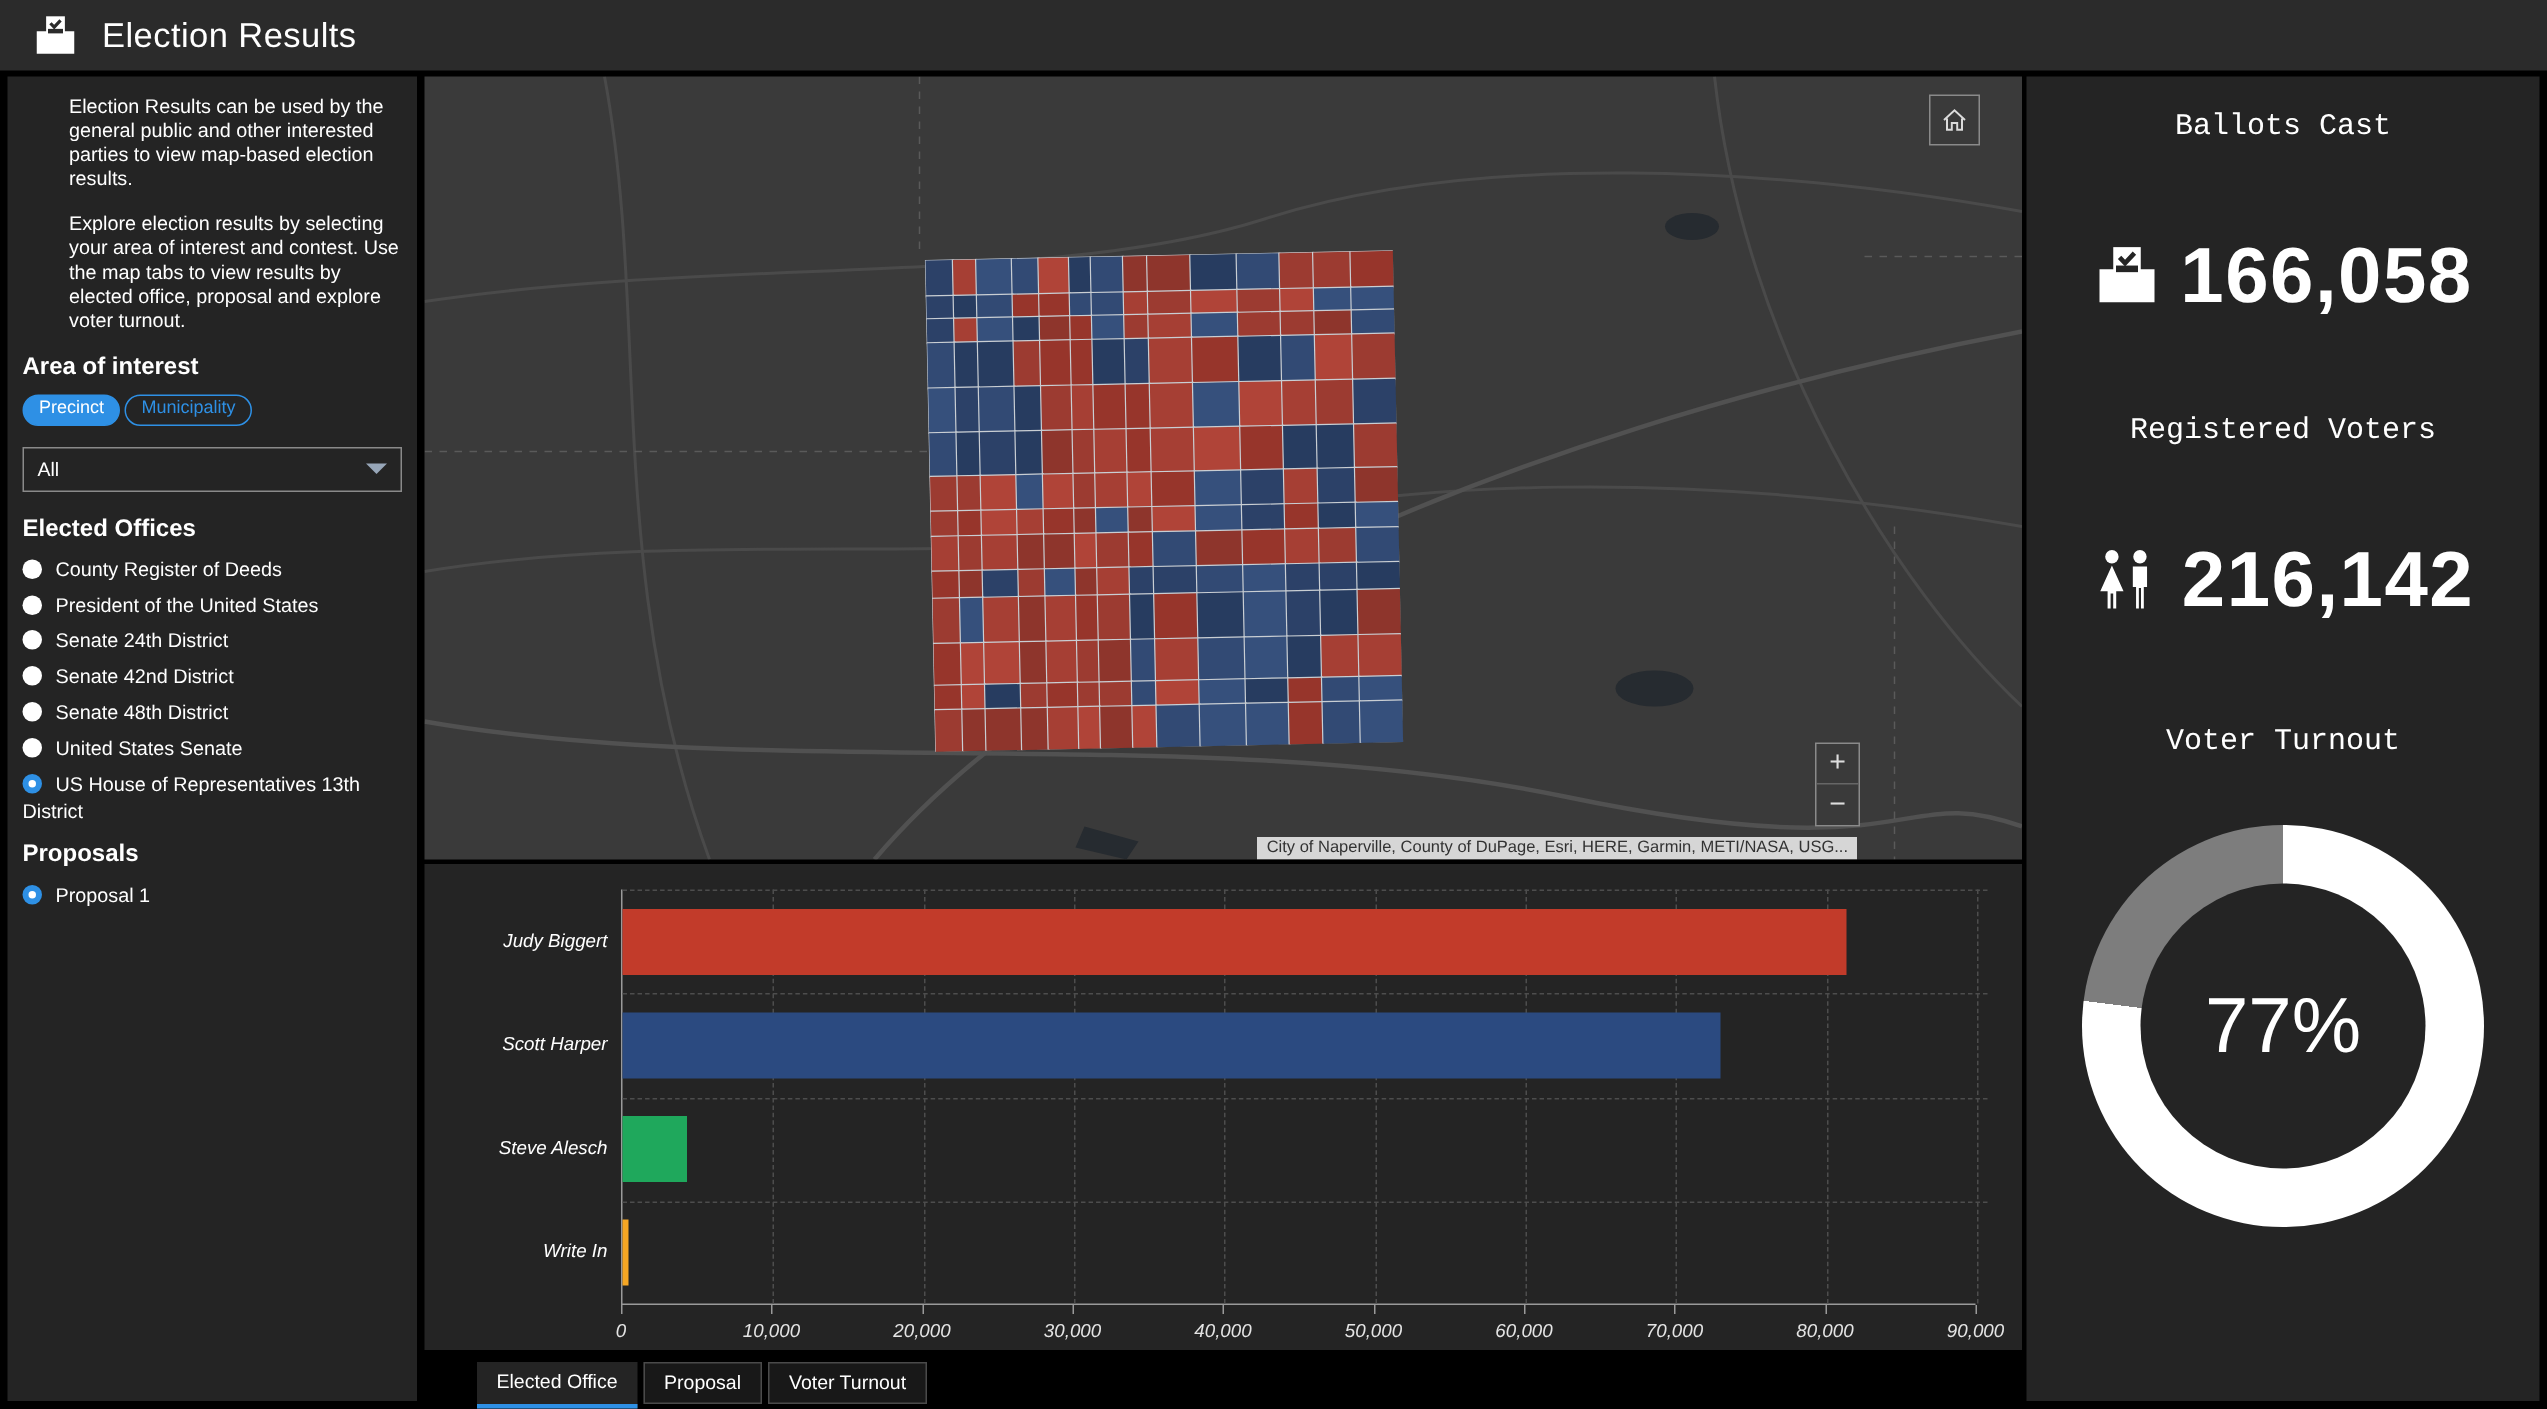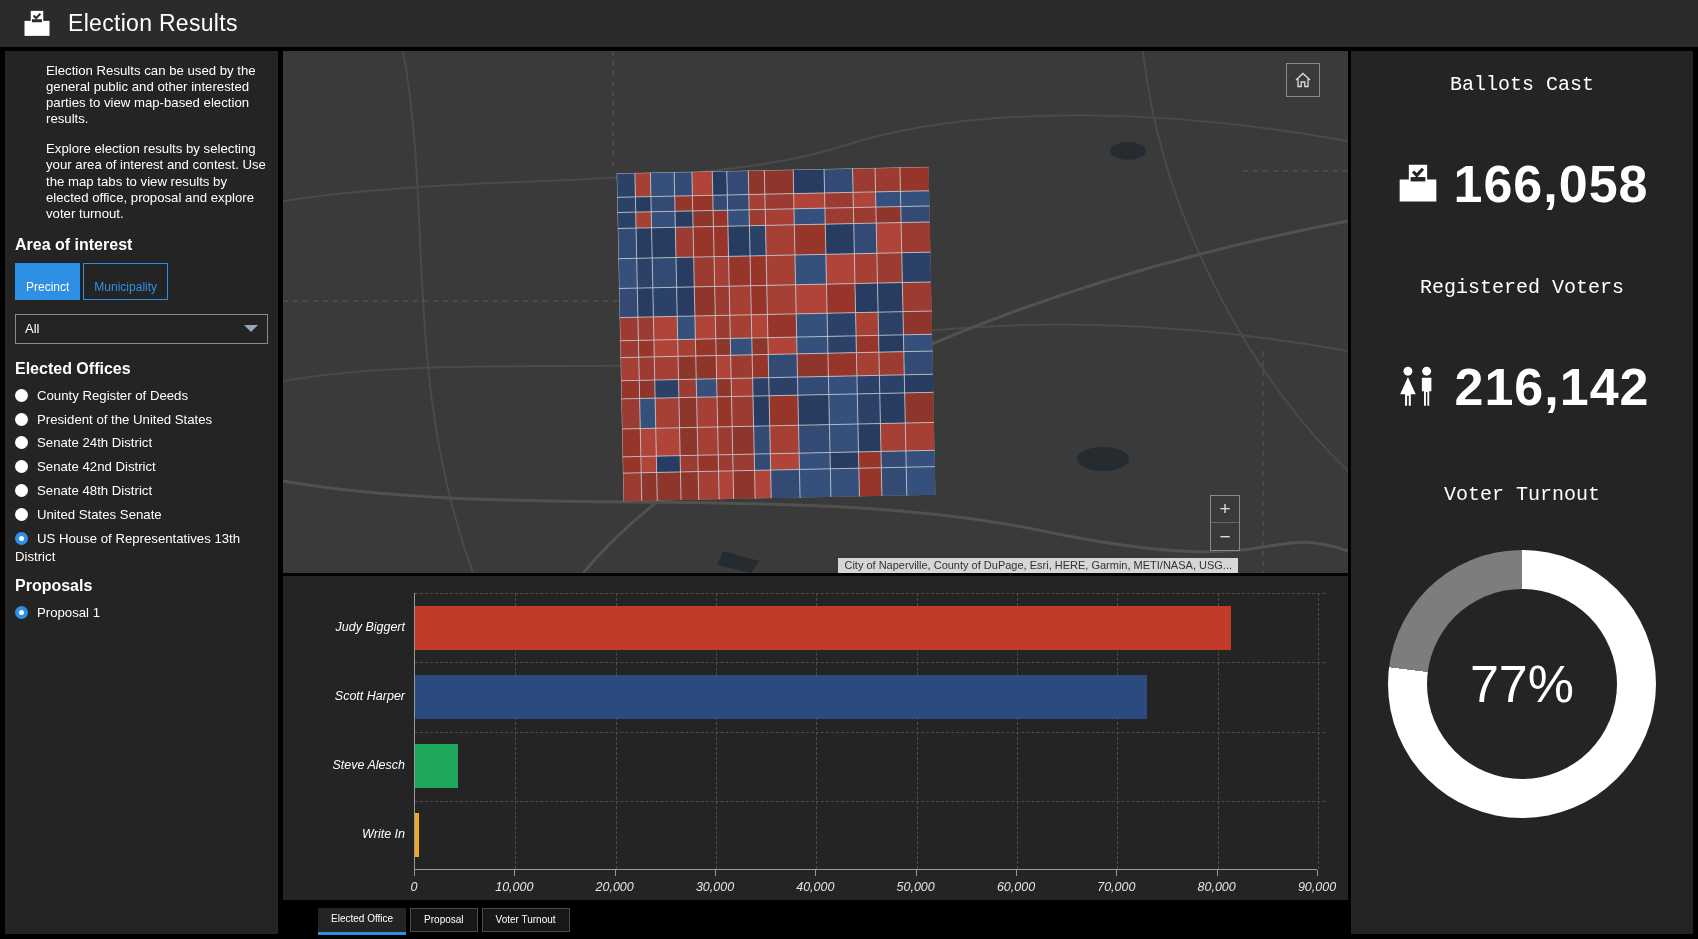--- a/index.html
+++ b/index.html
@@ -11,21 +11,21 @@
   #header { position:absolute; left:0; top:0; width:1698px; height:47px;
             background:#2b2b2b; display:flex; align-items:center; padding-left:22px; }
   #header .hicon { width:30px; height:30px; margin-right:16px; }
   #header .htitle { font-size:23px; font-weight:400; letter-spacing:.3px; color:#fff; }
 
   
   #sidebar { left:5px; top:51px; width:273px; height:883px; padding:12px 10px 0 10px; }
   #sidebar p { font-size:13.2px; line-height:1.22; margin-bottom:14px; color:#fff;margin-left:31px; }
   #sidebar h2 { font-size:16px; font-weight:700; margin:4px 0 9px 0; }
   .seg-row { display:flex; gap:3px; margin-bottom:14px; }
-  .seg-btn { font-size:12px; padding:16px 10px 5px; border:1px solid #2e90e5; border-radius:0;
+  .seg-btn { font-size:12px; padding:0 10px 5px; border:1px solid #2e90e5; border-radius:12px;
              background:transparent; color:#2e90e5; cursor:pointer; }
   .seg-btn.sel { background:#2e90e5; color:#fff; }
   .select-box { height:30px; border:1px solid #8a8a8a; margin-bottom:16px; display:flex;
                 align-items:center; justify-content:space-between; padding:0 9px; font-size:13px; }
   .select-box .chev { width:0; height:0; border-left:7px solid transparent;
                       border-right:7px solid transparent; border-top:7px solid #97a6b8; }
   .radio-row { margin-bottom:6px; font-size:13.2px; line-height:1.35; }
   .radio { display:inline-block; width:13px; height:13px; border-radius:50%;
            background:#fff; margin-right:9px; vertical-align:-2px; }
   .radio.sel { background:#2e90e5; position:relative; }
@@ -57,21 +57,21 @@
   .gridh { position:absolute; left:0; right:-8px; height:0; border-top:1px dashed #4d4d4d; }
   .bar { position:absolute; left:0; height:44px; }
   .bar-label { position:absolute; width:120px; text-align:right; font-size:12.5px; color:#fff; }
   .tickmark { position:absolute; top:294px; width:0; height:6px; border-left:1px solid #9a9a9a; }
   .ticklabel { position:absolute; top:304px; width:70px; margin-left:-35px; text-align:center;
                font-size:12.5px; color:#e4e4e4; }
 
   
   #tabsbar { position:absolute; left:283px; top:908px; width:1065px; height:31px; background:#000;
              display:flex; align-items:flex-start; padding-left:35px; gap:4px; }
-  .tab { font-size:10px; padding:5px 13px 6px; background:#181818; border:1px solid #4a4a4a;
+  .tab { font-size:13px; padding:5px 13px 6px; background:#181818; border:1px solid #4a4a4a;
          color:#fff; cursor:pointer; }
   .tab.active { background:#242424; border:none; border-bottom:3px solid #2e90e5; padding-bottom:8px; }
 
   
   #stats { left:1351px; top:51px; width:342px; height:883px; text-align:center; }
   .stat-label { font-size:20px; font-weight:400; color:#fff;font-family:Liberation Mono, monospace; }
   .stat-value-row { display:flex; align-items:center; justify-content:center; gap:14px; }
   .stat-value { font-size:52px; font-weight:700; letter-spacing:1px; }
   #lbl-ballots { margin-top:22px; }
   #row-ballots { margin-top:58px; }

